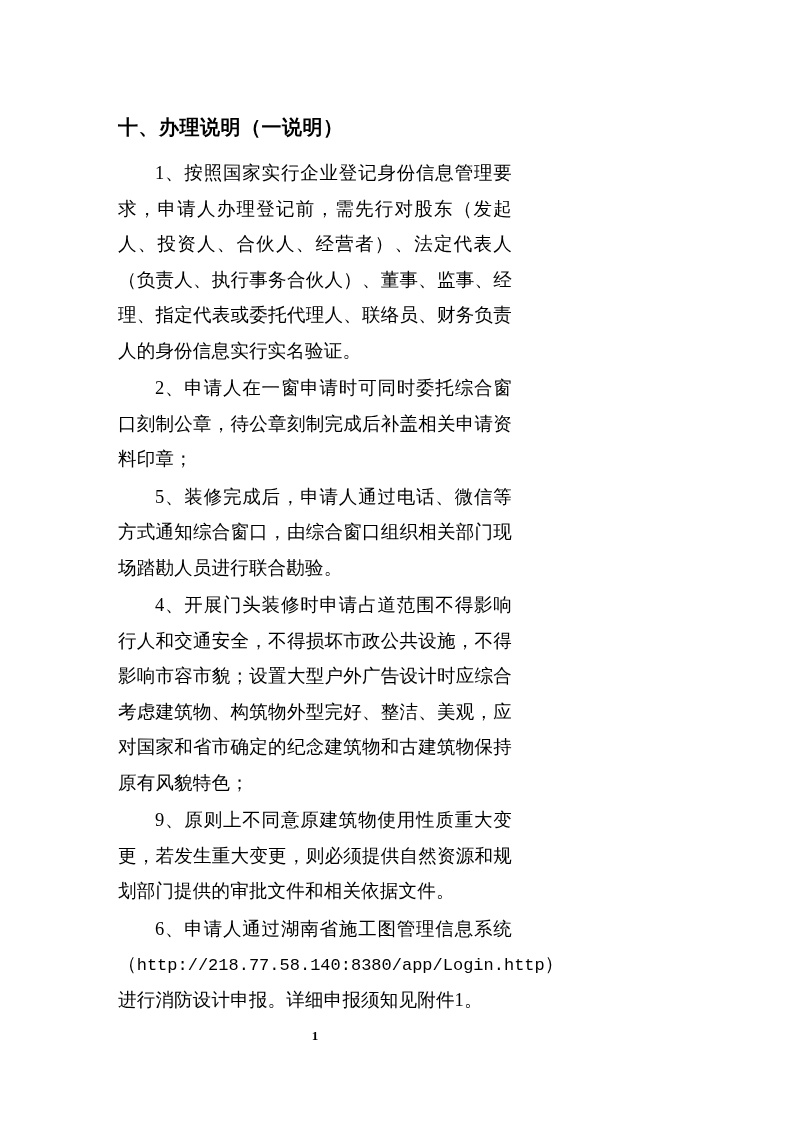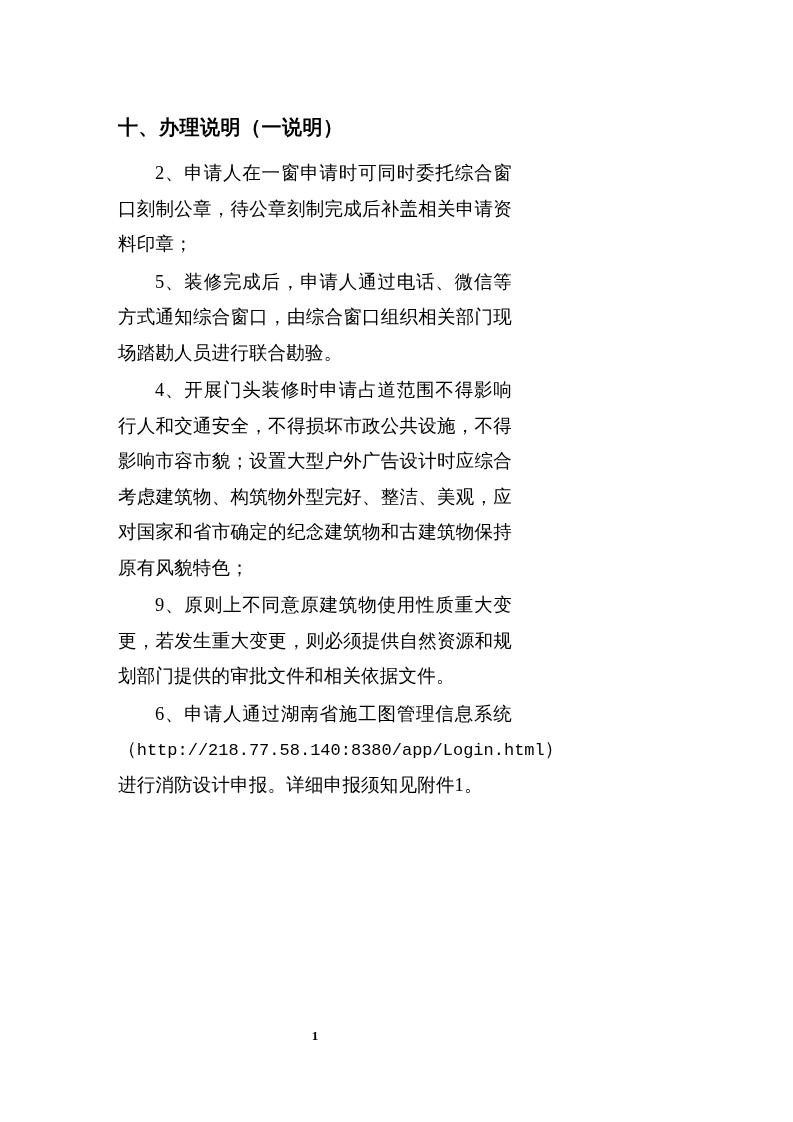--- a/index.html
+++ b/index.html
@@ -55,21 +55,22 @@
     font-family: "Liberation Serif", serif;
   }
 </style>
 </head>
 <body>
 
 <div class="page">
 
   <h1 class="doc-title">十、办理说明（一说明）</h1>
 
+  <p class="para">1、按照国家实行企业登记身份信息管理要求，申请人办理登记前，需先行对股东（发起人、投资人、合伙人、经营者）、法定代表人（负责人、执行事务合伙人）、董事、监事、经理、指定代表或委托代理人、联络员、财务负责人的身份信息实行实名验证。</p>
   <p class="para">2、申请人在一窗申请时可同时委托综合窗口刻制公章，待公章刻制完成后补盖相关申请资料印章；</p>
   <p class="para">5、装修完成后，申请人通过电话、微信等方式通知综合窗口，由综合窗口组织相关部门现场踏勘人员进行联合勘验。</p>
   <p class="para">4、开展门头装修时申请占道范围不得影响行人和交通安全，不得损坏市政公共设施，不得影响市容市貌；设置大型户外广告设计时应综合考虑建筑物、构筑物外型完好、整洁、美观，应对国家和省市确定的纪念建筑物和古建筑物保持原有风貌特色；</p>
   <p class="para">9、原则上不同意原建筑物使用性质重大变更，若发生重大变更，则必须提供自然资源和规划部门提供的审批文件和相关依据文件。</p>
 
-  <p class="para"><span class="wide">6、申请人通过湖南省施工图管理信息系统</span><span>（</span><span class="mono">http://218.77.58.140:8380/app/Login.html</span><span>）</span><span>进行消防设计申报。详细申报须知见附件1。</span></p>
+  <p class="para"><span class="wide">6、申请人通过湖南省施工图管理信息系统</span><span>（</span><span class="mono">http://218.77.58.140:8380/app/Login.http</span><span>）</span><span>进行消防设计申报。详细申报须知见附件1。</span></p>
 
   <div class="page-number">1</div>
 </div>
 
 </body></html>

